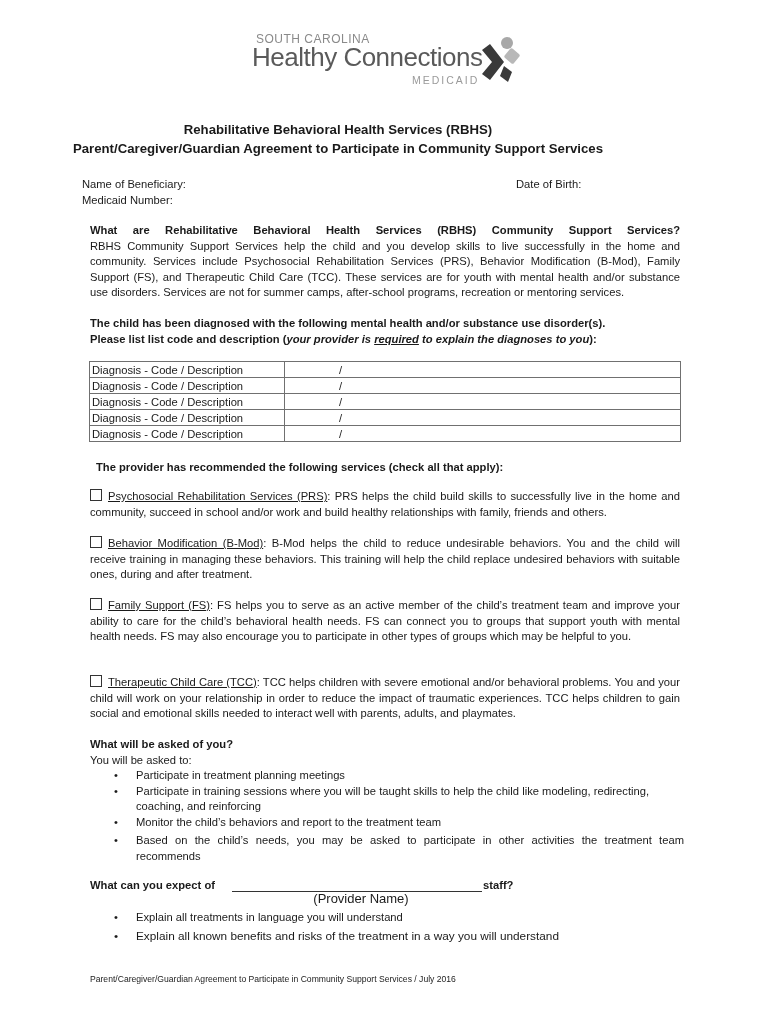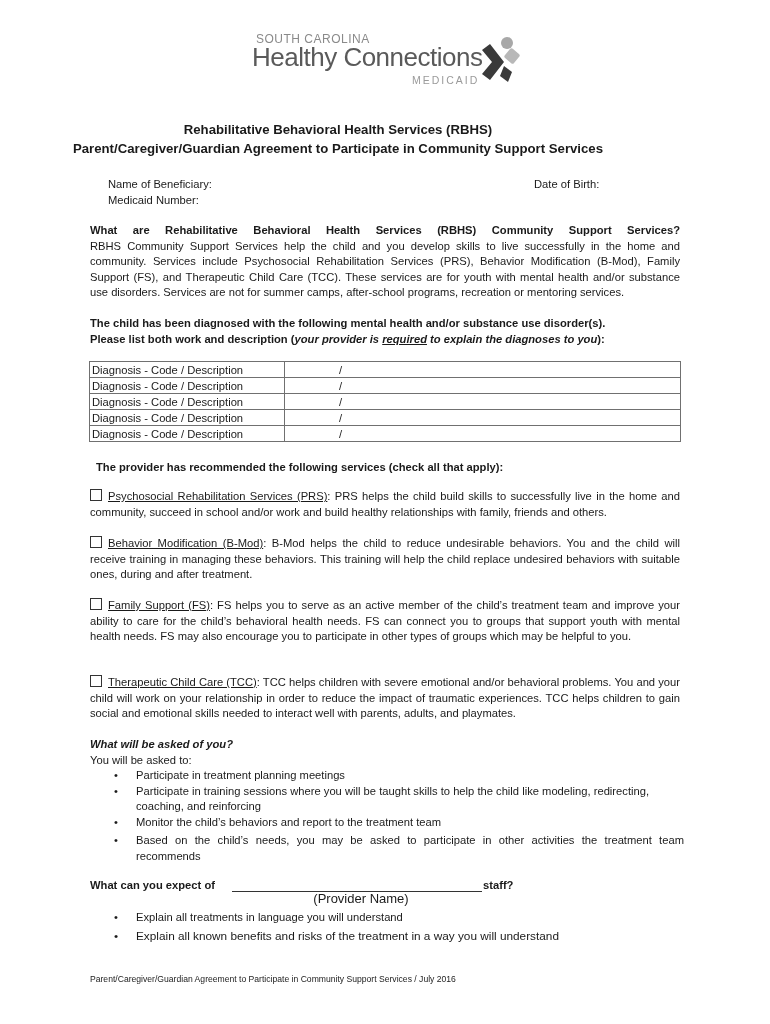--- a/index.html
+++ b/index.html
@@ -19,21 +19,21 @@
     .logo-sc { left: 4px; top: 0; font-size: 12px; letter-spacing: 0.5px; color: #8a8a8a; line-height: 10px; }
     .logo-hc { left: 0; top: 8px; font-size: 26px; color: #5a5a5a; line-height: 30px; letter-spacing: -0.5px; }
     .logo-med { left: 160px; top: 40px; font-size: 10.5px; letter-spacing: 2px; color: #9a9a9a; line-height: 12px; }
     .logo-mark { left: 228px; top: 2px; width: 40px; height: 52px; }
 
     
     .title { left: 0; width: 676px; text-align: center; font-weight: bold; font-size: 13.2px; line-height: 18px; color: #1a1a1a; }
     .t1 { top: 121px; }
     .t2 { top: 140px; }
 
-    .row { left: 108px; width: 590px; }
+    .row { left: 82px; width: 590px; }
     .lbl { font-size: 11.2px; }
 
     .para { left: 90px; width: 590px; text-align: justify; text-align-last: left; }
     .justify-full { text-align: justify; text-align-last: justify; }
     .bold { font-weight: bold; }
 
     
     .diag-table {
       left: 89px; top: 361px; width: 592px;
       border-collapse: collapse;
@@ -81,35 +81,35 @@
   </svg>
 </div>
 
 <div class="abs title t1">Rehabilitative Behavioral Health Services (RBHS)</div>
 <div class="abs title t2">Parent/Caregiver/Guardian Agreement to Participate in Community Support Services</div>
 
 <div class="abs row" style="top:177px;">
   <span class="lbl">Name of Beneficiary:</span>
   <span></span>
 </div>
-<div class="abs" style="left:502px; top:177px;padding-left:32px;">
+<div class="abs" style="left:484px; top:177px;padding-left:32px;">
   <span class="lbl">Date of Birth:</span>
   <span></span>
 </div>
 <div class="abs row" style="top:193px;">
   <span class="lbl">Medicaid Number:</span>
   <span></span>
 </div>
 
 <div class="abs para bold justify-full" style="top:223px;">What are Rehabilitative Behavioral Health Services (RBHS) Community Support Services?</div>
 <div class="abs para" style="top:238.5px;">RBHS Community Support Services help the child and you develop skills to live successfully in the home and community. Services include Psychosocial Rehabilitation Services (PRS), Behavior Modification (B-Mod), Family Support (FS), and Therapeutic Child Care (TCC). These services are for youth with mental health and/or substance use disorders. Services are not for summer camps, after-school programs, recreation or mentoring services.</div>
 
 <div class="abs para bold" style="top:316px;">The child has been diagnosed with the following mental health and/or substance use disorder(s).</div>
 <div class="abs para bold" style="top:331.5px;">
-  <span>Please list both work and description (</span><i>your provider is </i><i style="text-decoration:underline;">required</i><i> to explain the diagnoses to you</i><span>):</span>
+  <span>Please list list code and description (</span><i>your provider is </i><i style="text-decoration:underline;">required</i><i> to explain the diagnoses to you</i><span>):</span>
 </div>
 
 <table class="abs diag-table">
   <tbody>
     <tr>
       <td class="c1">Diagnosis -  Code / Description</td>
       <td class="c2">/</td>
     </tr>
     <tr>
       <td class="c1">Diagnosis -  Code / Description</td>
@@ -141,21 +141,21 @@
 </div>
 
 <div class="abs para" style="top:598px;">
   <span class="chk"></span><span class="svc-name">Family Support (FS)</span><span>:  FS helps you to serve as an active member of the child’s treatment team and improve your ability to care for the child’s behavioral health needs. FS can connect you to groups that support youth with mental health needs. FS may also encourage you to participate in other types of groups which may be helpful to you.</span>
 </div>
 
 <div class="abs para" style="top:675px;">
   <span class="chk"></span><span class="svc-name">Therapeutic Child Care (TCC)</span><span>: TCC helps children with severe emotional and/or behavioral problems. You and your child will work on your relationship in order to reduce the impact of traumatic experiences. TCC helps children to gain social and emotional skills needed to interact well with parents, adults, and playmates.</span>
 </div>
 
-<div class="abs para bold" style="top:737px;font-style:italic;">What will be asked of you?</div>
+<div class="abs para bold" style="top:737px;">What will be asked of you?</div>
 <div class="abs para" style="top:752.5px;">You will be asked to:</div>
 
 <ul class="abs blist" style="top:768px;">
   <li><span class="dot">•</span><span>Participate in treatment planning meetings</span></li>
   <li><span class="dot">•</span><span>Participate in training sessions where you will be taught skills to help the child like modeling, redirecting, coaching, and reinforcing</span></li>
   <li><span class="dot">•</span><span>Monitor the child’s behaviors and report to the treatment team</span></li>
   <li style="margin-top:3px; text-align:justify;"><span class="dot">•</span><span>Based on the child’s needs, you may be asked to participate in other activities the treatment team recommends</span></li>
 </ul>
 
 <div class="abs para bold" style="top:878px; width:auto;">What can you expect of</div>

